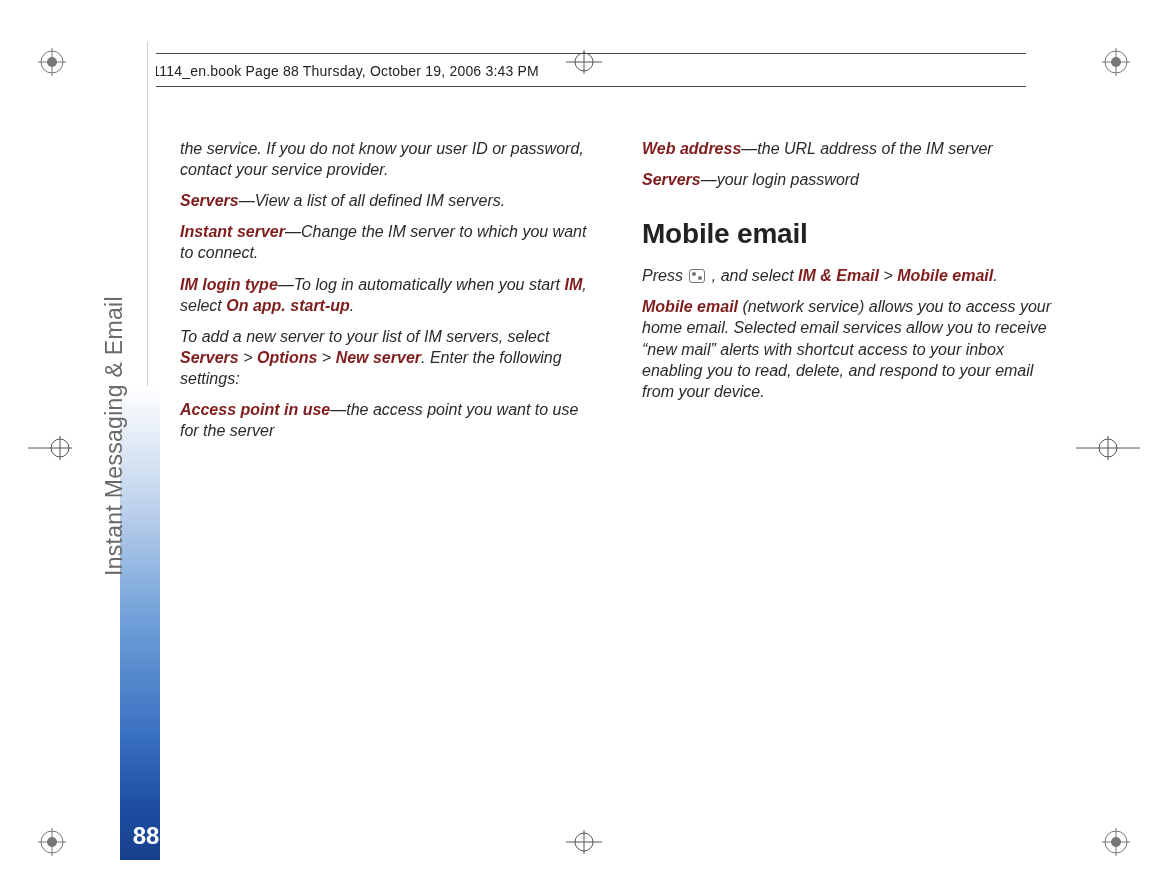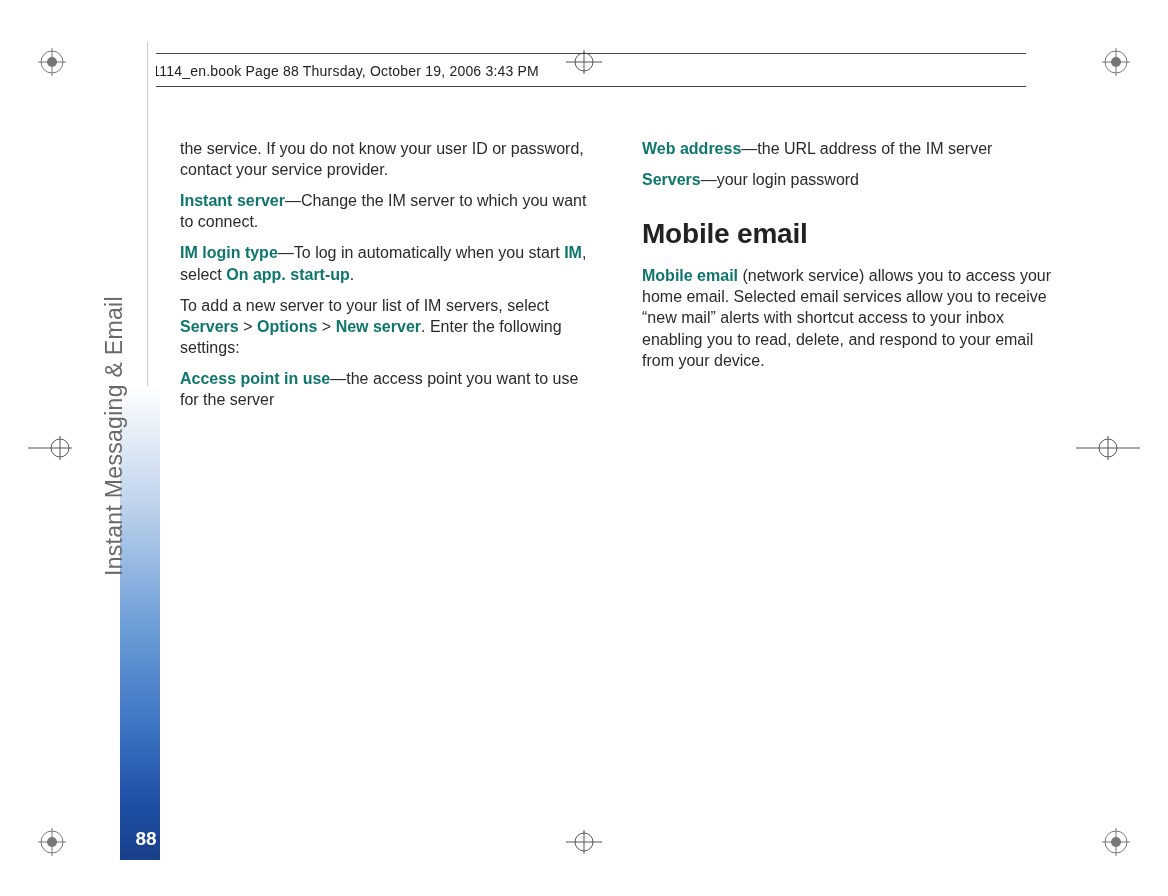--- a/index.html
+++ b/index.html
@@ -46,33 +46,33 @@
     padding-top: 120px; padding-bottom: 90px; letter-spacing: 0.3px;
   }
   .sidebar-gradient {
     position: absolute; left: 48px; right: 0; top: 42%; bottom: 0;
     width: 40px;
     background: linear-gradient(to bottom, #ffffff 0%, #bfd3ec 25%, #6e9fd8 50%, #3d74c3 72%, #1e4fa5 88%, #173f8a 100%);
     border-radius: 0;
   }
   .page-number {
     position: absolute; left: 48px; width: 52px; bottom: 10px;
-    color: #fff; font-weight: 700; text-align: center; font-size: 19px;
+    color: #fff; font-weight: 700; text-align: center; font-size: 24px;
     z-index: 2;
   }
 
   
   .content {
     position: absolute; top: 138px; left: 180px; right: 110px; bottom: 80px;
     column-count: 2; column-gap: 46px; font-size: 16px; line-height: 1.32;
     color: #2a2a2a;
   }
-  .content p { margin: 0 0 10px 0; break-inside: avoid-column; }
+  .content p { margin: 0 0 10px 0; break-inside: avoid-column; font-style: italic; }
   .content p.flow { break-inside: auto; }
-  .term { color: #0f766e; font-weight: 700; }
+  .term { color: #7f1d1d; font-weight: 700; }
   h2.section { font-size: 28px; font-weight: 700; margin: 26px 0 12px 0; color: #222; letter-spacing: -0.2px; }
 
   .key-icon {
     display: inline-block; width: 16px; height: 14px; vertical-align: -2px;
     background: #fff; border: 1px solid #777; border-radius: 3px; position: relative; margin: 0 2px;
   }
   .key-icon::before, .key-icon::after {
     content:""; position:absolute; width:4px; height:4px; background:#777; border-radius:50%;
   }
   .key-icon::before { left:2px; top:2px; }
@@ -167,20 +167,23 @@
   <div class="sidebar">
     <div class="sidebar-gradient"></div>
     <div class="sidebar-label">Instant Messaging &amp; Email</div>
     <div class="page-number">88</div>
   </div>
 
   <div class="content">
 
     <p>the service. If you do not know your user ID or password, contact your service provider.</p>
 
+    <p>
+      <span class="term">Servers</span><span>—View a list of all defined IM servers.</span>
+    </p>
 
     <p>
       <span class="term">Instant server</span><span>—Change the IM server to which you want to connect.</span>
     </p>
 
     <p>
       <span class="term">IM login type</span><span>—To log in automatically when you start </span><span class="term">IM</span><span>, select </span><span class="term">On app. start-up</span><span>.</span>
     </p>
 
     <p>
@@ -196,20 +199,23 @@
       <span class="term">Web address</span><span>—the URL address of the IM server</span>
     </p>
 
 
     <p>
       <span class="term">Servers</span><span>—your login password</span>
     </p>
 
     <h2 class="section">Mobile email</h2>
 
+    <p>
+      <span>Press </span><span class="key-icon"></span><span> , and select </span><span class="term">IM &amp; Email</span><span> &gt; </span><span class="term">Mobile email</span><span>.</span>
+    </p>
 
     <p class="flow">
       <span class="term">Mobile email</span><span> (network service) allows you to access your home email. Selected email services allow you to receive “new mail” alerts with shortcut access to your inbox enabling you to read, delete, and respond to your email from your device.</span>
     </p>
 
 
   </div>
 
 </div>
 

